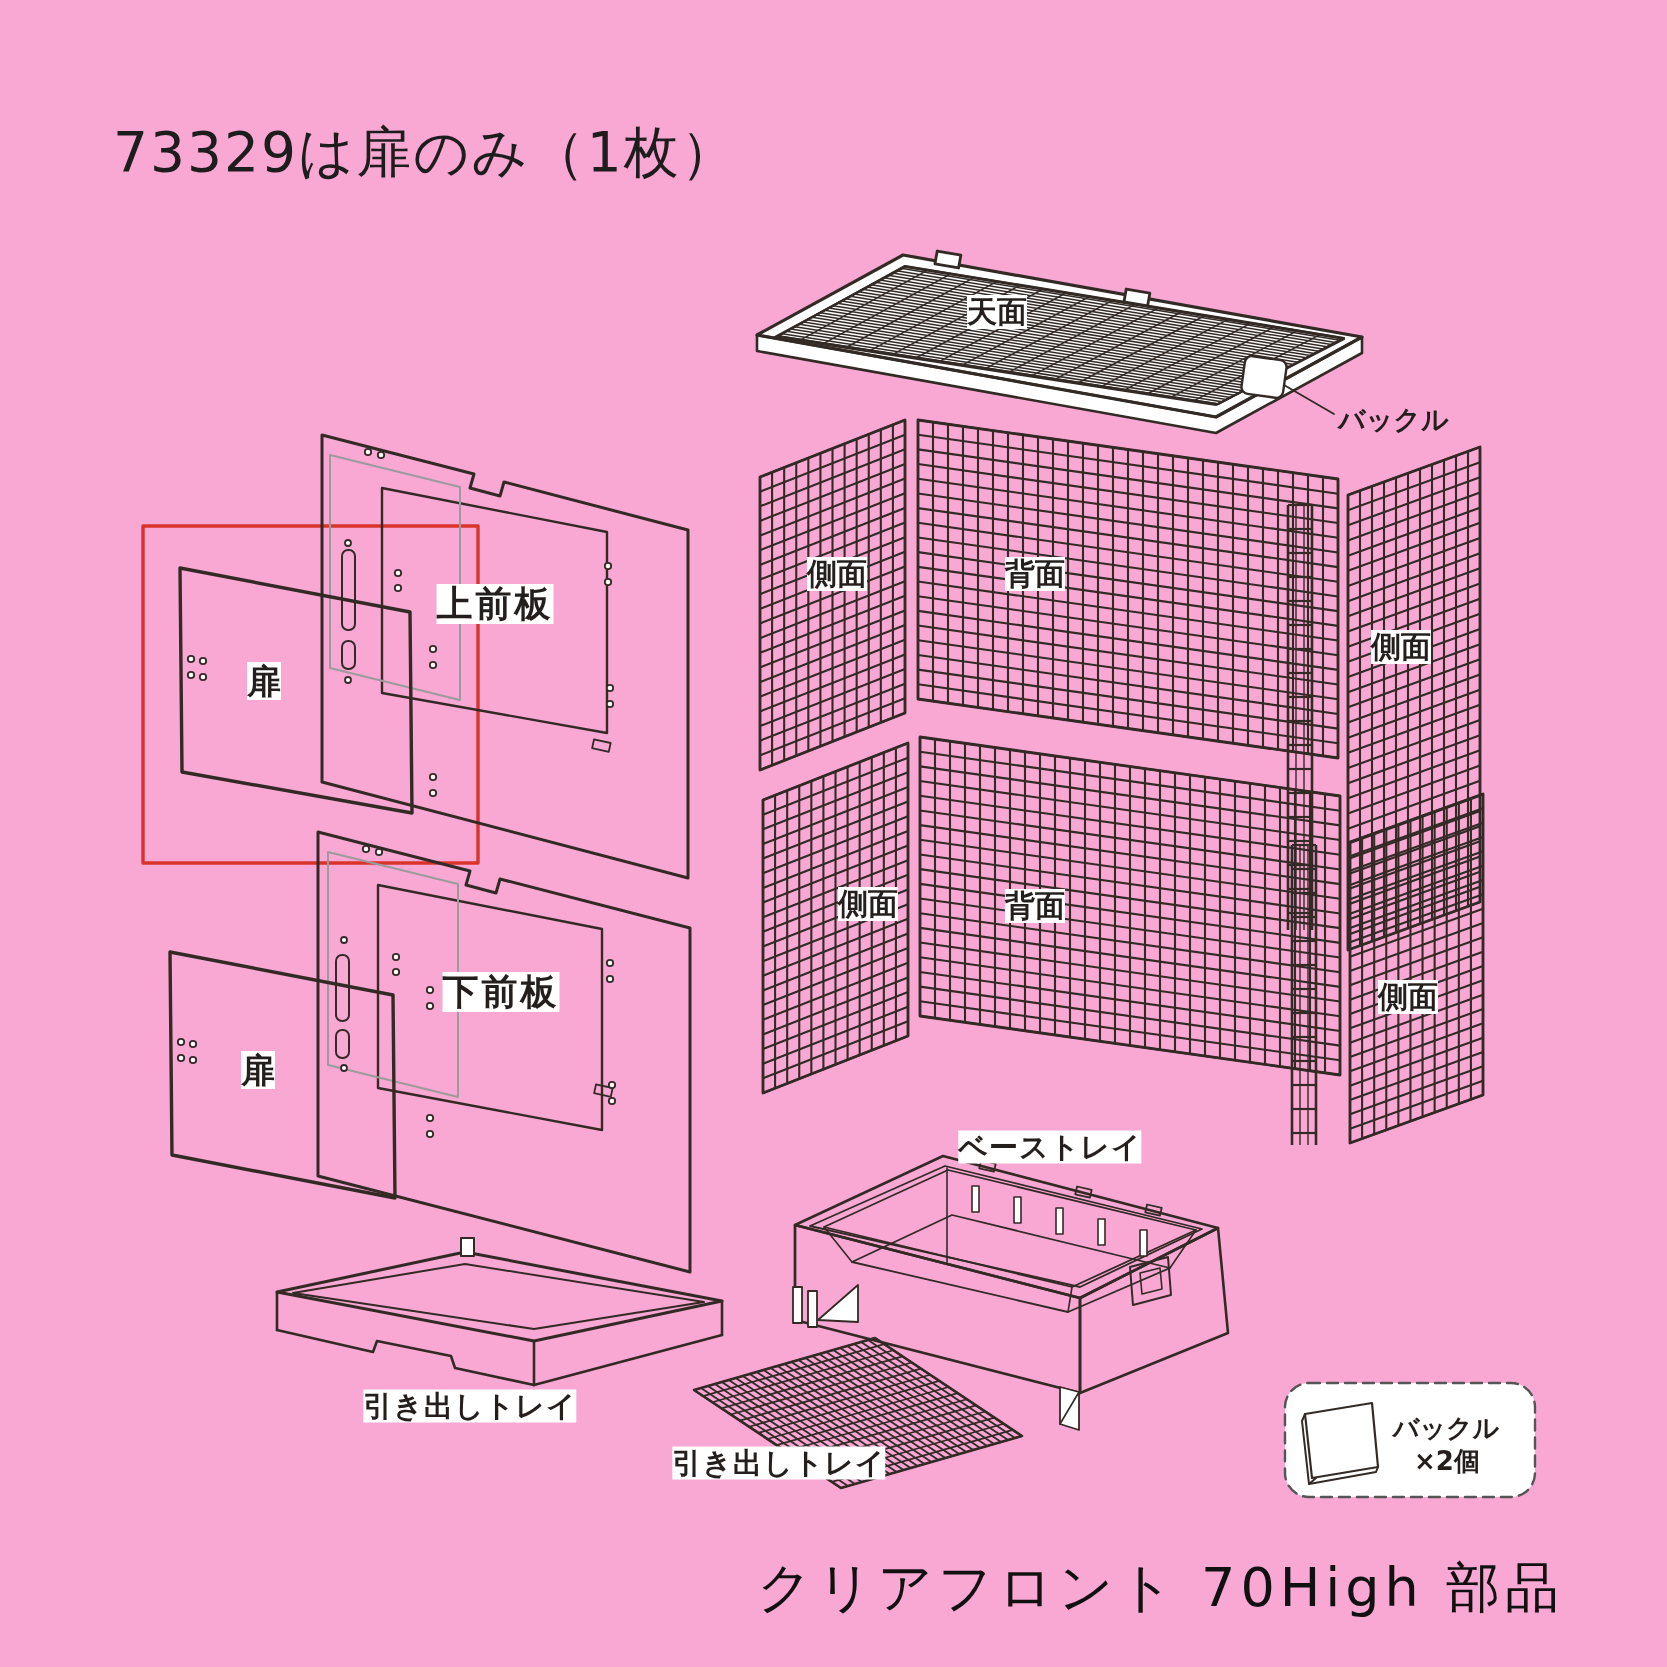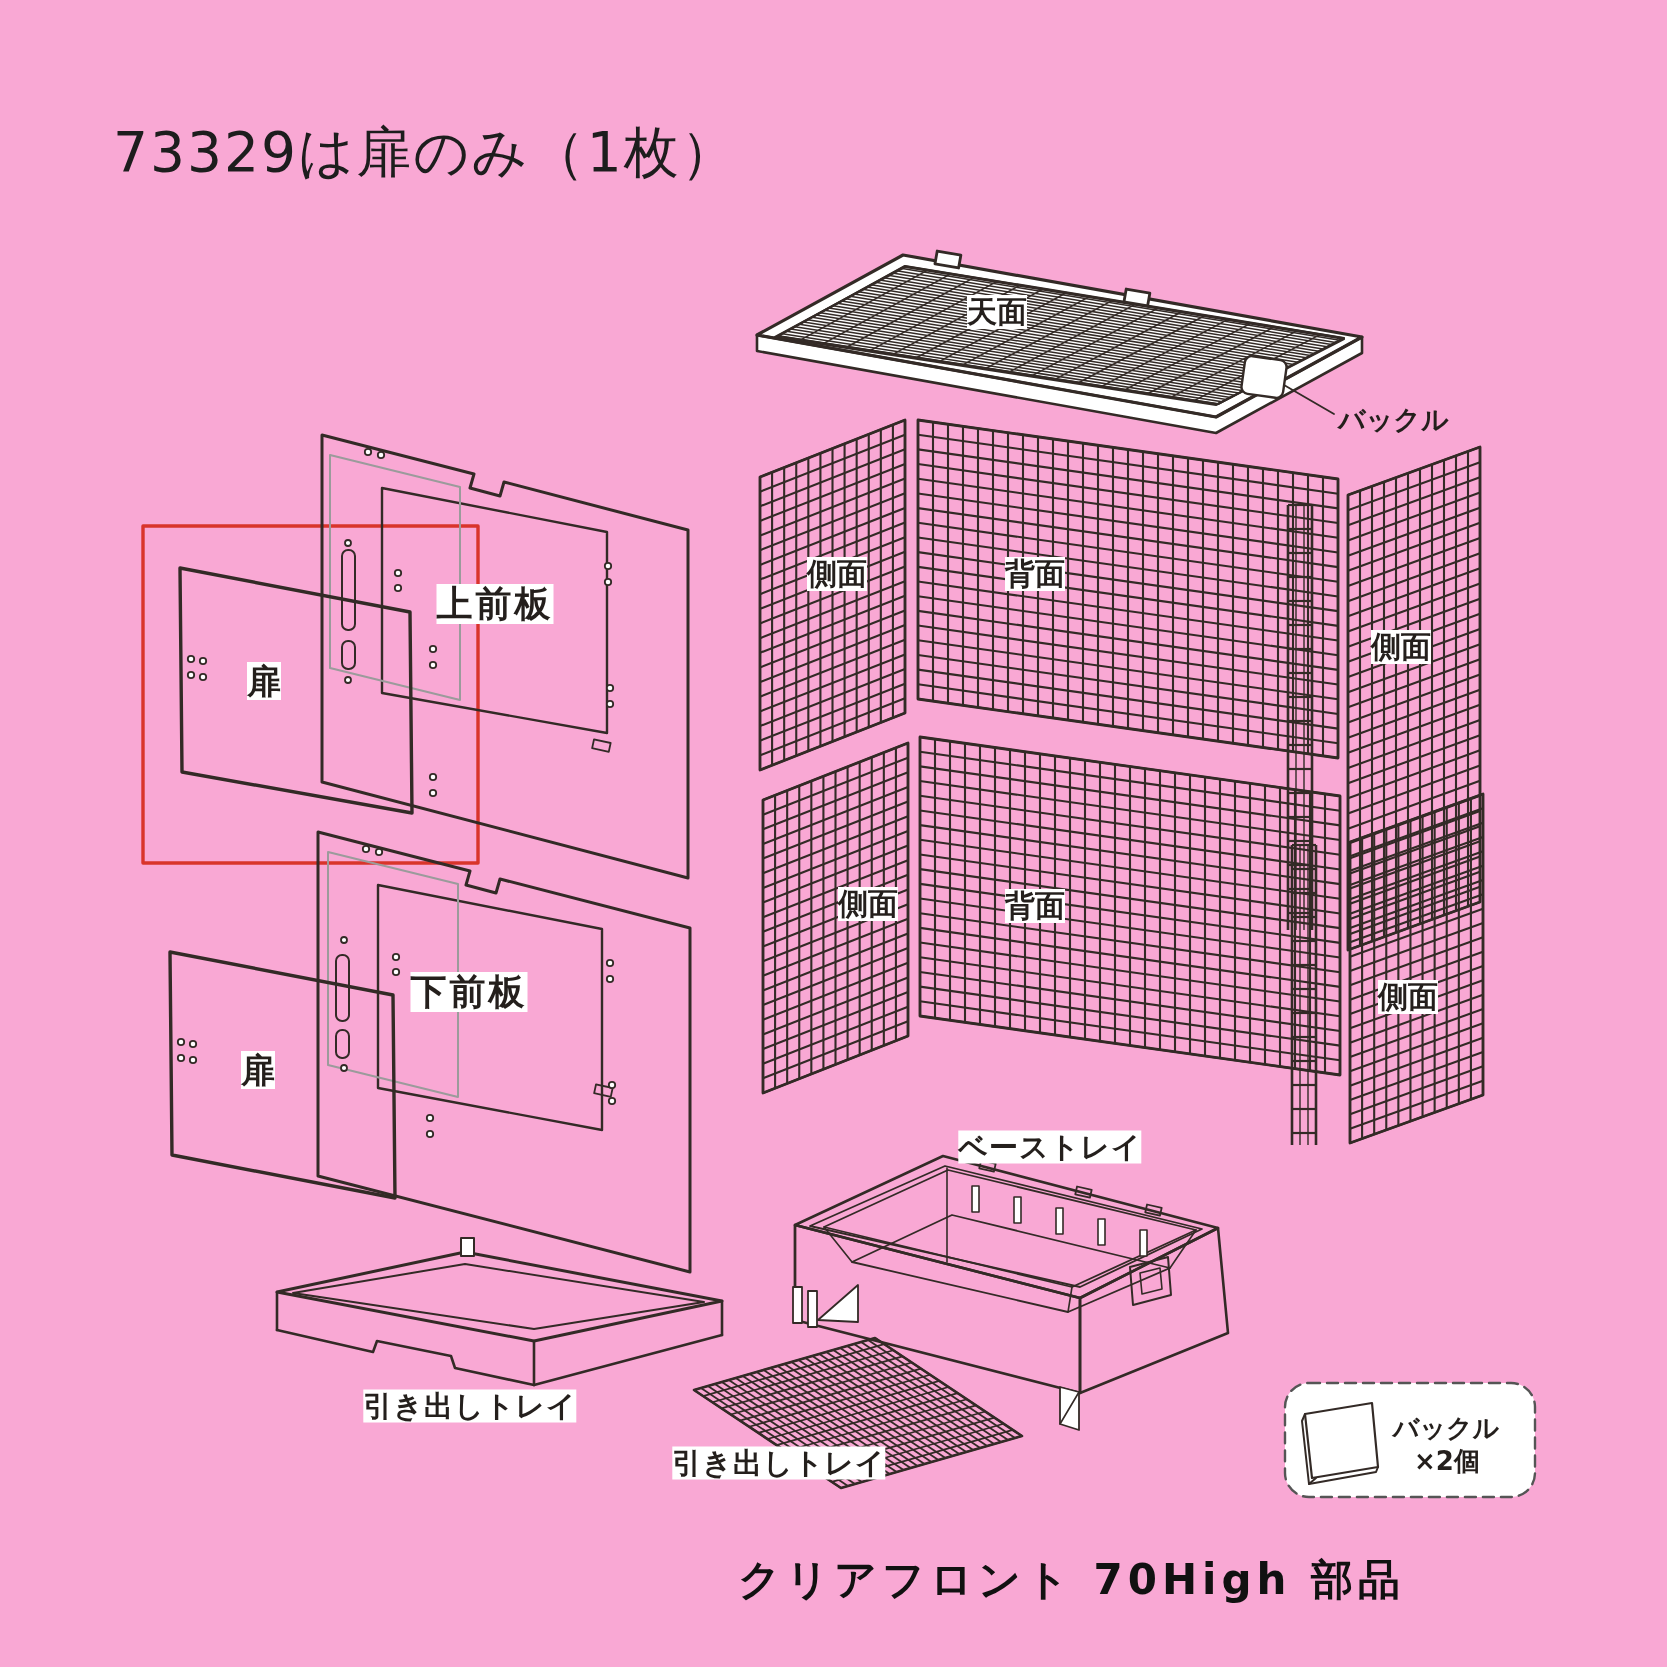--- a/index.html
+++ b/index.html
@@ -8,21 +8,21 @@
   #diagram{position:absolute;left:0;top:0;}
   .lbl{position:absolute;transform:translate(-50%,-50%);background:#fff;color:#241f1c;
        font-weight:700;line-height:1;padding:2px 0;white-space:nowrap;}
   .chip30{font-size:30px;}
   .plate-lbl{font-size:36px;letter-spacing:3px;}
   .door-lbl{font-size:34px;}
   .part-lbl{font-size:29px;letter-spacing:1px;}
   .legend-lbl{font-size:26px;}
   #note-title{position:absolute;left:113px;top:116px;font-size:55px;font-weight:500;
               letter-spacing:2px;color:#1d1d1d;white-space:nowrap;}
-  #product-title{position:absolute;left:738px;top:1552px;font-size:42px;font-weight:700;
+  #product-title{position:absolute;left:757px;top:1552px;font-size:54px;font-weight:400;
               letter-spacing:5px;color:#111;white-space:nowrap;}
   #buckle-callout{position:absolute;left:1338px;top:402px;font-size:27px;font-weight:700;white-space:nowrap;}
 </style>
 </head>
 <body>
 
 <div id="stage">
 
   <svg id="diagram" width="1667" height="1667" viewBox="0 0 1667 1667">
 
@@ -563,21 +563,21 @@
   <div class="lbl chip30" style="left:837px;top:574px">側面</div>
   <div class="lbl chip30" style="left:1035px;top:574px">背面</div>
   <div class="lbl chip30" style="left:1401px;top:647px">側面</div>
 
   <div class="lbl chip30" style="left:868px;top:904px">側面</div>
   <div class="lbl chip30" style="left:1035px;top:906px">背面</div>
   <div class="lbl chip30" style="left:1408px;top:997px">側面</div>
 
   <div class="lbl plate-lbl" style="left:495px;top:604px">上前板</div>
   <div class="lbl door-lbl" style="left:264px;top:681px">扉</div>
-  <div class="lbl plate-lbl" style="left:469px;top:992px">下前板</div>
+  <div class="lbl plate-lbl" style="left:501px;top:992px">下前板</div>
   <div class="lbl door-lbl" style="left:258px;top:1070px">扉</div>
 
   <div class="lbl part-lbl" style="left:470px;top:1406px">引き出しトレイ</div>
   <div class="lbl part-lbl" style="left:779px;top:1463px">引き出しトレイ</div>
   <div class="lbl part-lbl" style="left:1050px;top:1147px">ベーストレイ</div>
 
   <div class="lbl legend-lbl" style="left:1446px;top:1428px">バックル</div>
   <div class="lbl legend-lbl" style="left:1447px;top:1461px">×2個</div>
 
   <div id="product-title">クリアフロント 70High 部品</div>

